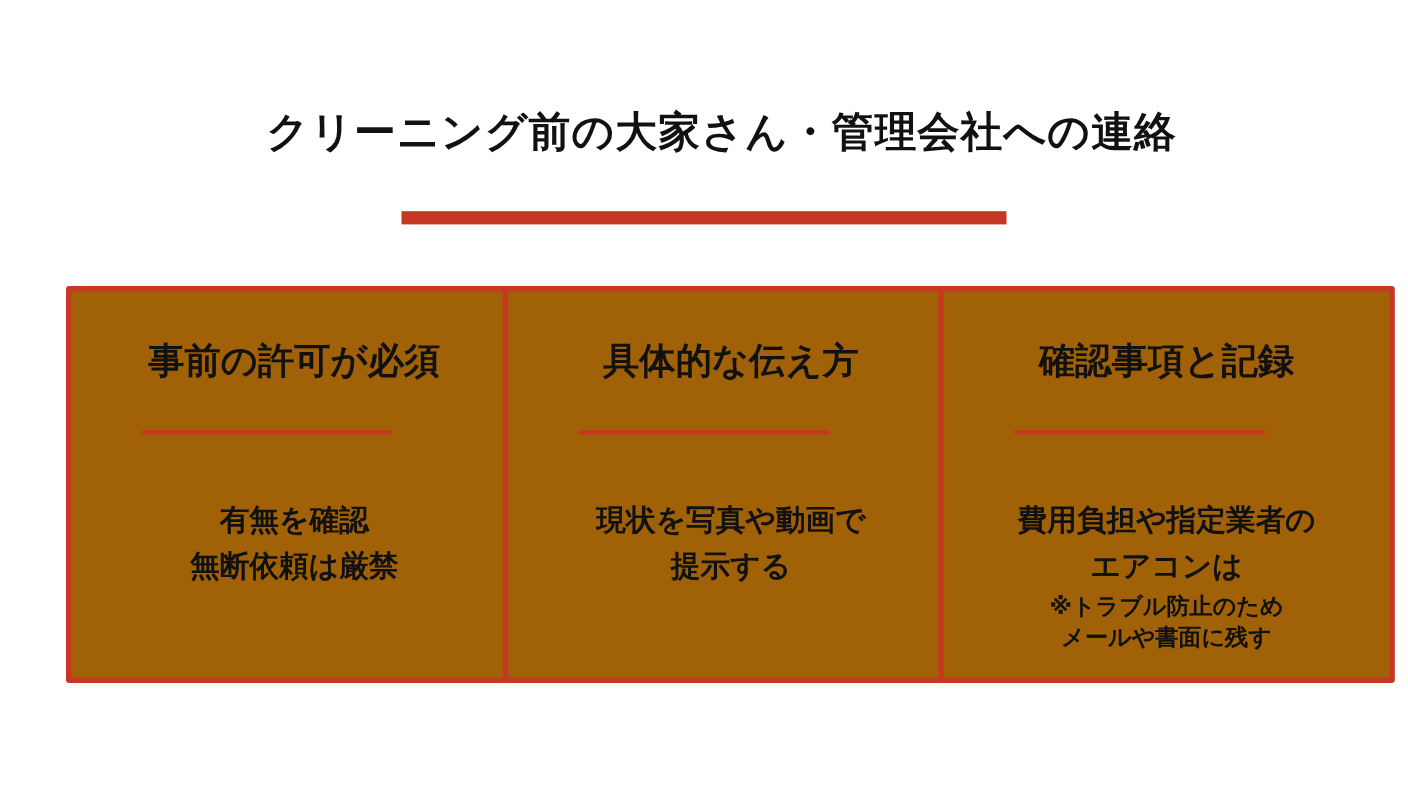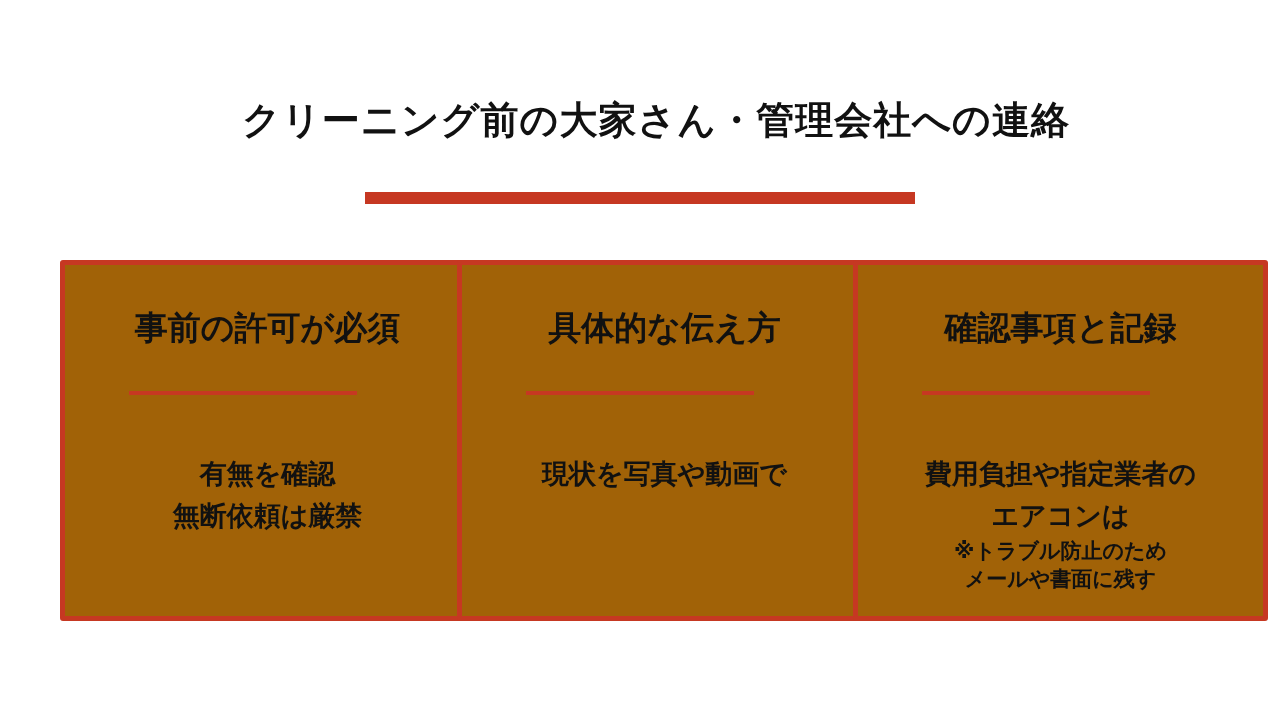--- a/index.html
+++ b/index.html
@@ -31,20 +31,21 @@
     <span class="line">有無を確認</span>
     <span class="line">無断依頼は厳禁</span>
   </div>
 </div>
 
 <div class="card" style="left:457px;">
   <div class="card-title">具体的な伝え方</div>
   <div class="card-rule"></div>
   <div class="card-body">
     <span class="line">現状を写真や動画で</span>
+    <span class="line">提示する</span>
   </div>
 </div>
 
 <div class="card" style="left:853px;">
   <div class="card-title">確認事項と記録</div>
   <div class="card-rule"></div>
   <div class="card-body">
     <span class="line">費用負担や指定業者の</span>
     <span class="line">エアコンは</span>
     <span class="note">※トラブル防止のため</span>

